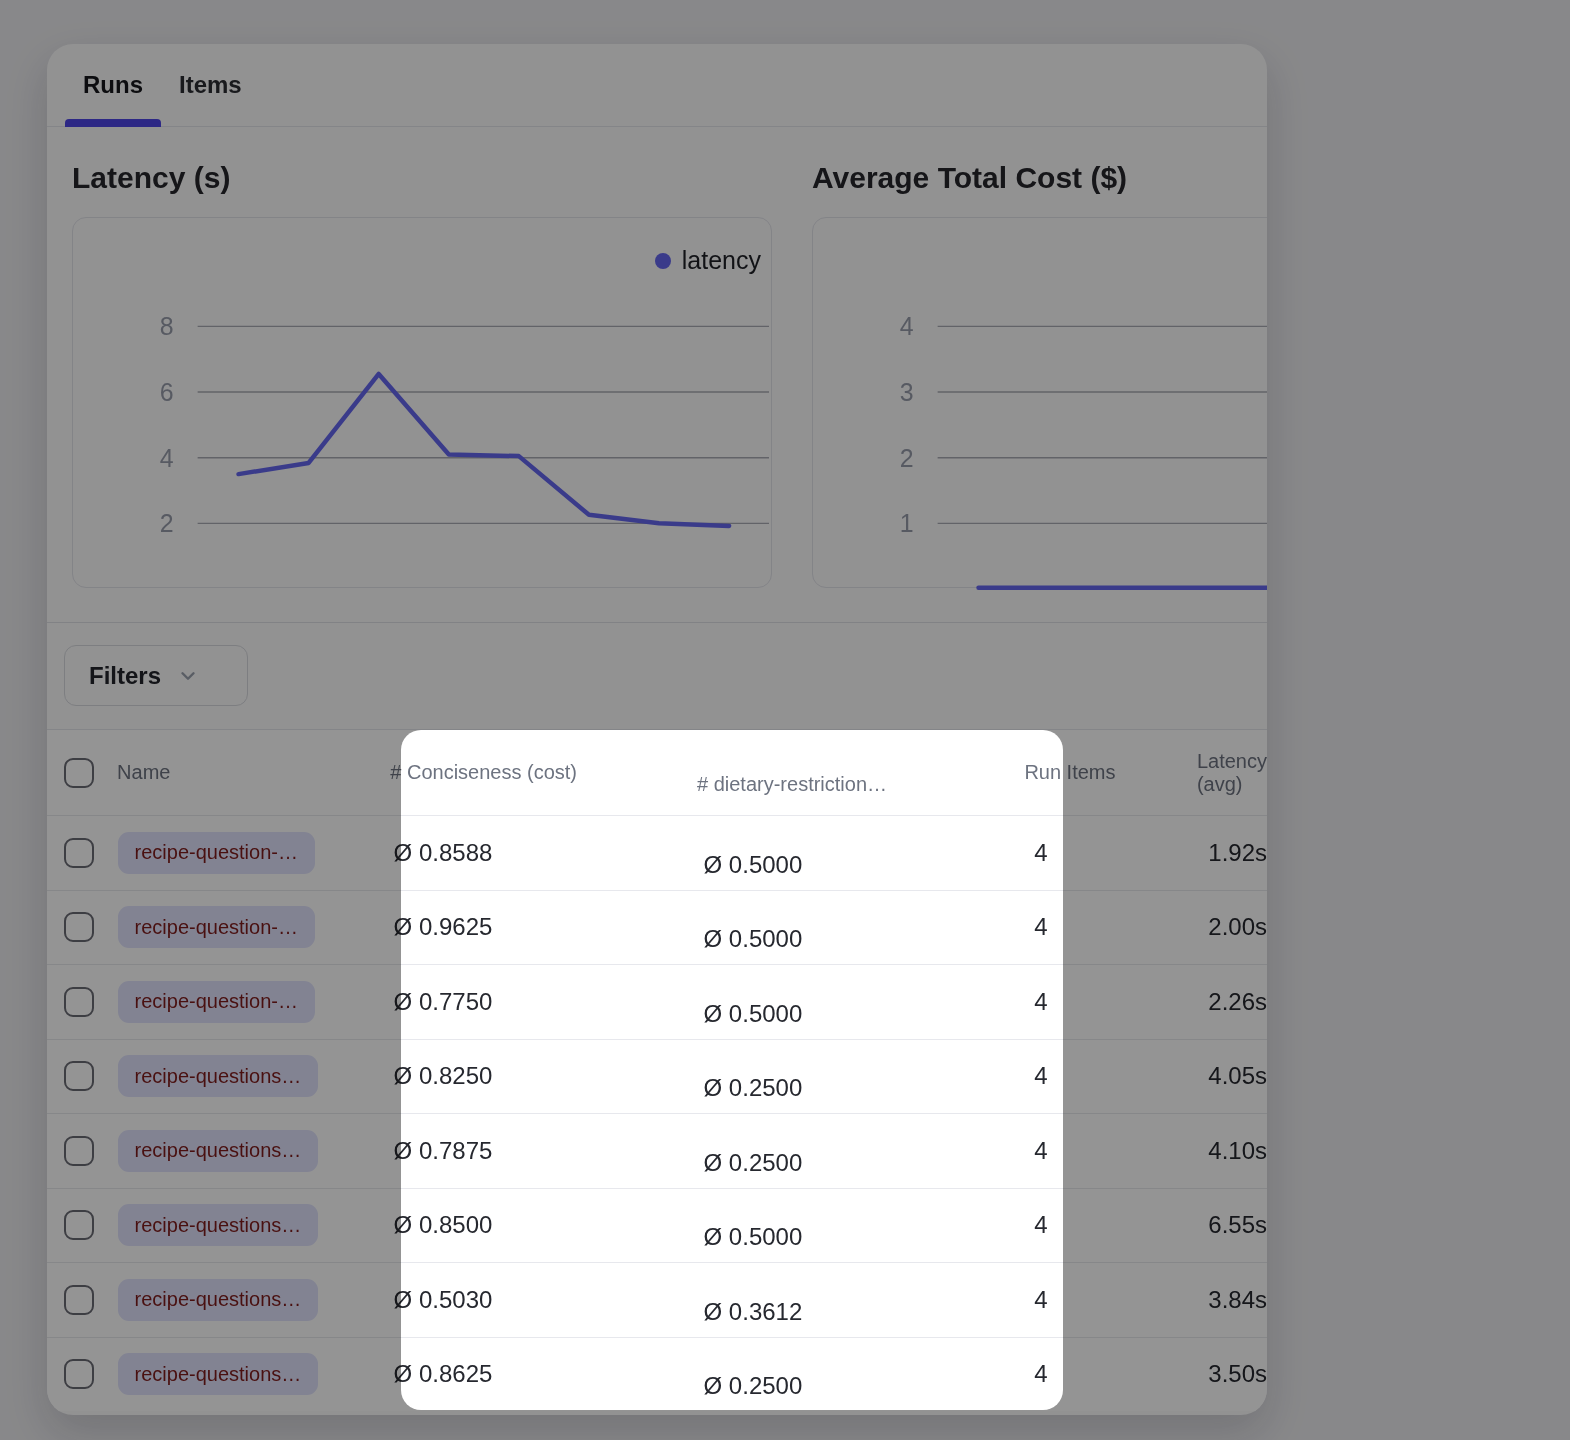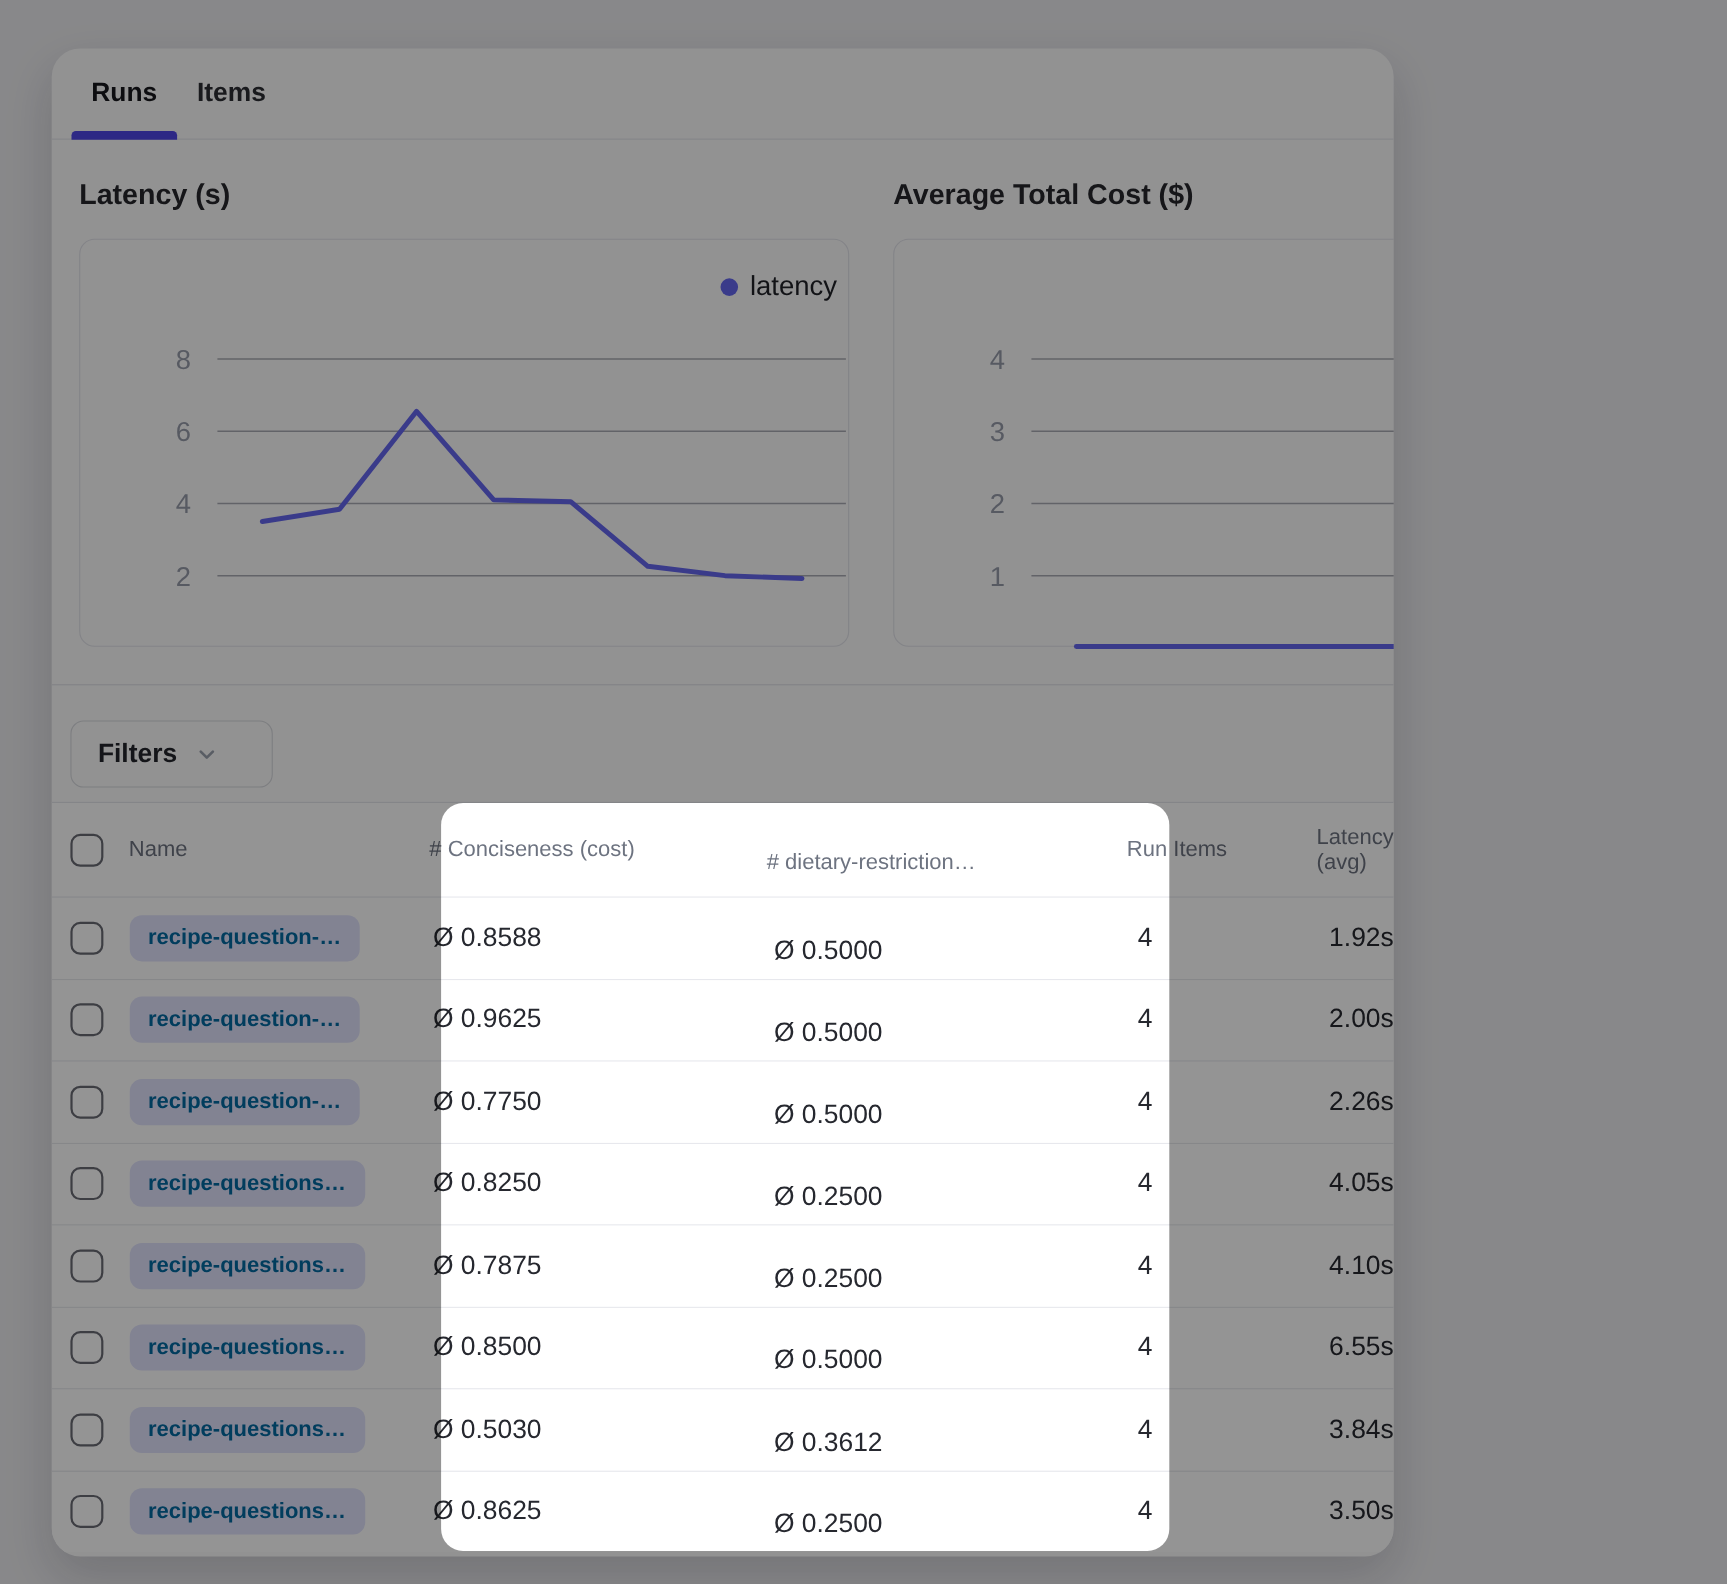--- a/index.html
+++ b/index.html
@@ -44,21 +44,21 @@
   .tab.active::after {
     content: "";
     position: absolute; left: 0; right: 0; bottom: -1px;
     height: 8px;
     background: #4f46e5;
     border-radius: 4px 4px 0 0;
   }
   
   .chart-title {
     position: absolute; top: 117px;
-    font-size: 26px; font-weight: 700;
+    font-size: 30px; font-weight: 700;
     color: #26272c;
   }
   .chart-title.t-latency { left: 25px; }
   .chart-title.t-cost    { left: 765px; }
   .chart-card {
     position: absolute; top: 173px;
     width: 700px; height: 371px;
     border: 1.5px solid #e2e3e9;
     border-radius: 14px;
   }
@@ -100,21 +100,20 @@
     position: absolute; left: 17px; top: 601px;
     width: 184px; height: 61px;
     background: #fbfbfc;
     border: 1.5px solid #d8dade;
     border-radius: 12px;
     display: flex; align-items: center;
     padding: 0 24px; gap: 16px;
     font-family: inherit;
     font-size: 24px; font-weight: 600; color: #23252b;
     cursor: pointer;
-    margin-top: 10px;
   }
   
   .table { position: absolute; left: 0; right: 0; top: 685px; bottom: 0; }
   .thead {
     height: 86px;
     border-top: 1px solid #e4e5ea;
     display: flex; align-items: center;
     background: #fff;
     font-size: 20px; font-weight: 500; color: #6d7380;
   }
@@ -138,22 +137,22 @@
     border-radius: 9px;
     background: transparent;
     cursor: pointer;
     flex: none;
   }
   .pill {
     display: inline-flex; align-items: center;
     height: 42px;
     padding: 16px 17px;
     background: #e0e2fc;
-    color: #0369a1;
-    font-size: 20px; font-weight: 700;
+    color: #7f1d1d;
+    font-size: 20px; font-weight: 400;
     border-radius: 11px;
     white-space: nowrap;
     cursor: pointer;
   }
   
   .spotlight {
     position: absolute;
     left: 401px; top: 730px;
     width: 662px; height: 680px;
     border-radius: 20px;

